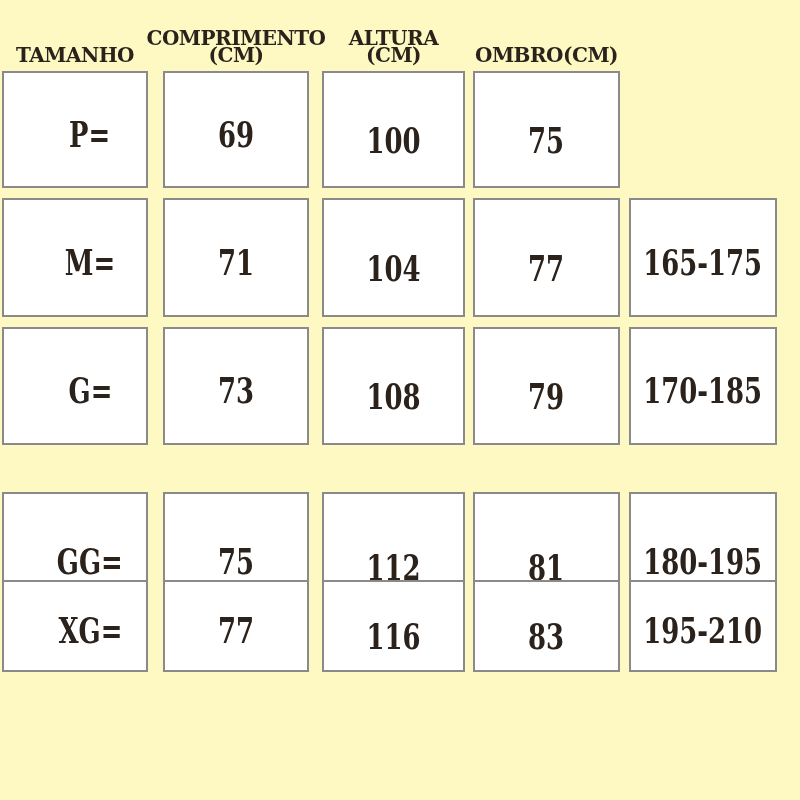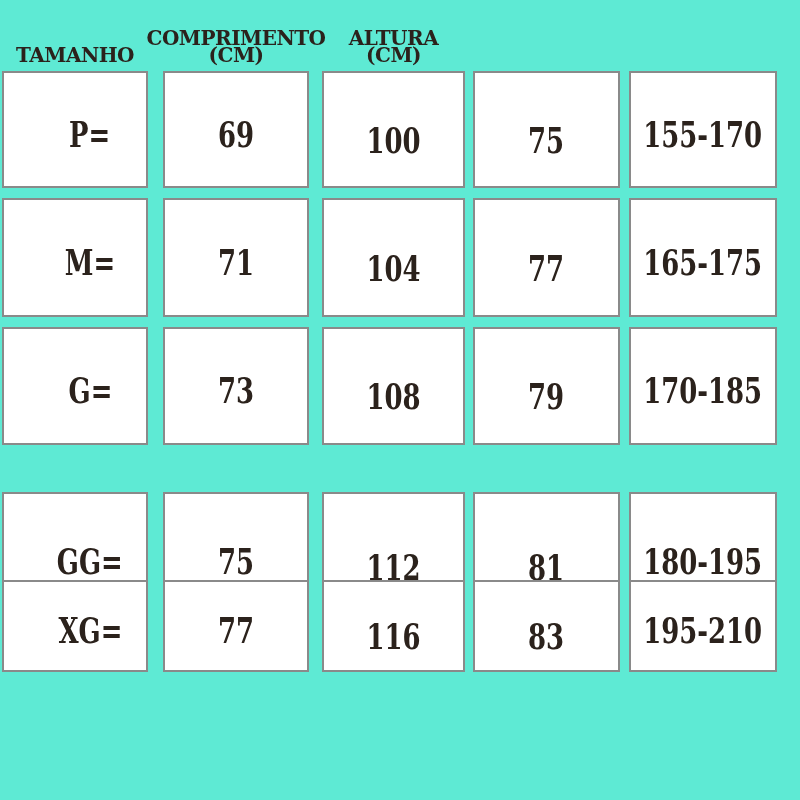--- a/index.html
+++ b/index.html
@@ -10,21 +10,21 @@
     background: #ffffff;
     overflow: hidden;
   }
   .sheet {
     position: relative;
     width: 800px;
     height: 800px;
     font-family: "DejaVu Serif", serif;
     font-weight: 700;
     color: #2b221c;
-    background: #5eead4;
+    background: #fef9c3;
   }
   * { box-sizing: border-box; }
 
   
   .c1 { left: 2px;   width: 146px; }
   .c2 { left: 163px; width: 146px; }
   .c3 { left: 322px; width: 143px; }
   .c4 { left: 473px; width: 147px; }
   .c5 { left: 629px; width: 148px; }
 
@@ -80,35 +80,35 @@
 
   <div class="hdr c1">
       <span>TAMANHO</span>
     </div>
   <div class="hdr c2">
       <span>COMPRIMENTO (CM)</span>
     </div>
   <div class="hdr c3">
       <span>ALTURA (CM)</span>
     </div>
+  <div class="hdr c4">
+      <span>OMBRO(CM)</span>
+    </div>
 
   <div class="cell r1 c1">
       <span class="txt">P=</span>
     </div>
   <div class="cell r1 c2">
       <span class="txt">69</span>
     </div>
   <div class="cell r1 c3">
       <span class="txt">100</span>
     </div>
   <div class="cell r1 c4">
       <span class="txt">75</span>
-    </div>
-  <div class="cell r1 c5">
-      <span class="txt">155-170</span>
     </div>
 
   <div class="cell r2 c1">
       <span class="txt">M=</span>
     </div>
   <div class="cell r2 c2">
       <span class="txt">71</span>
     </div>
   <div class="cell r2 c3">
       <span class="txt">104</span>

